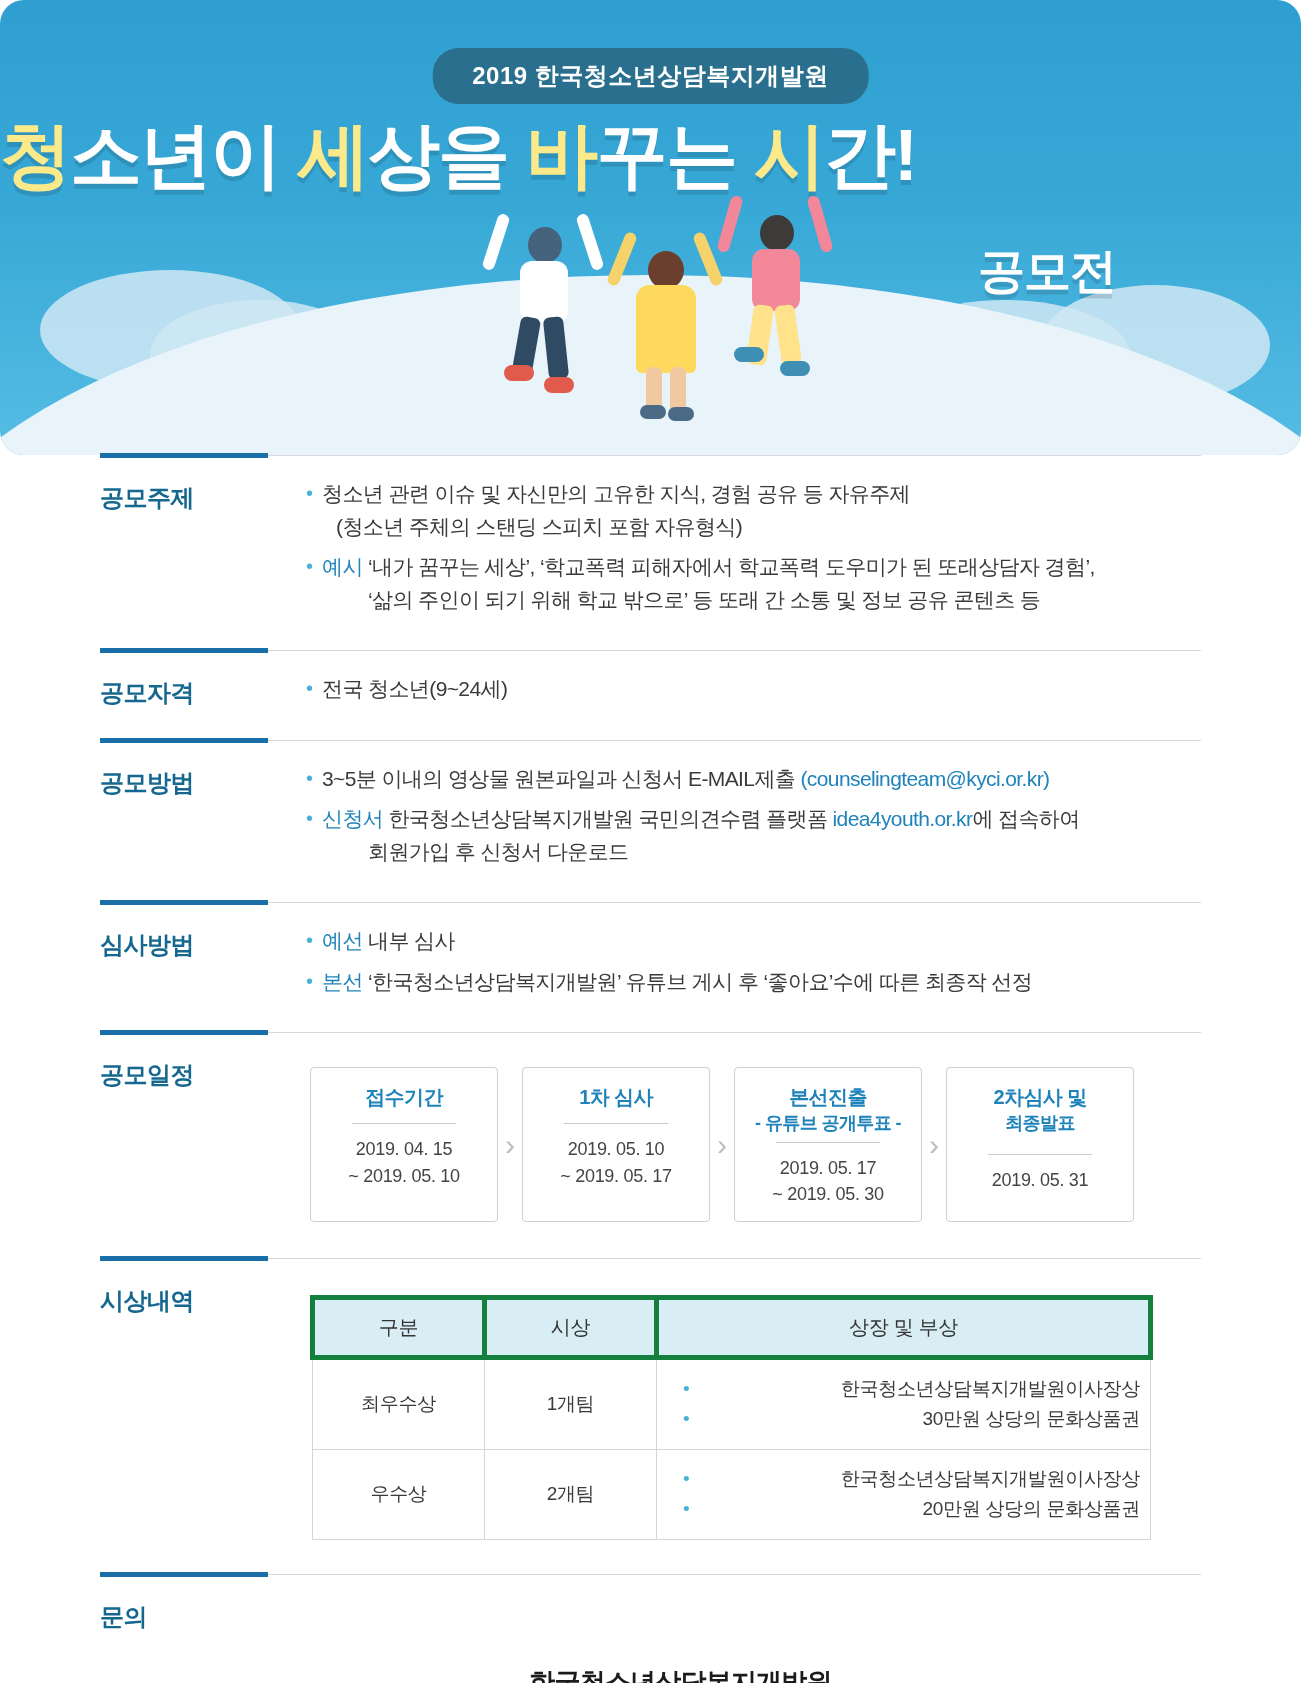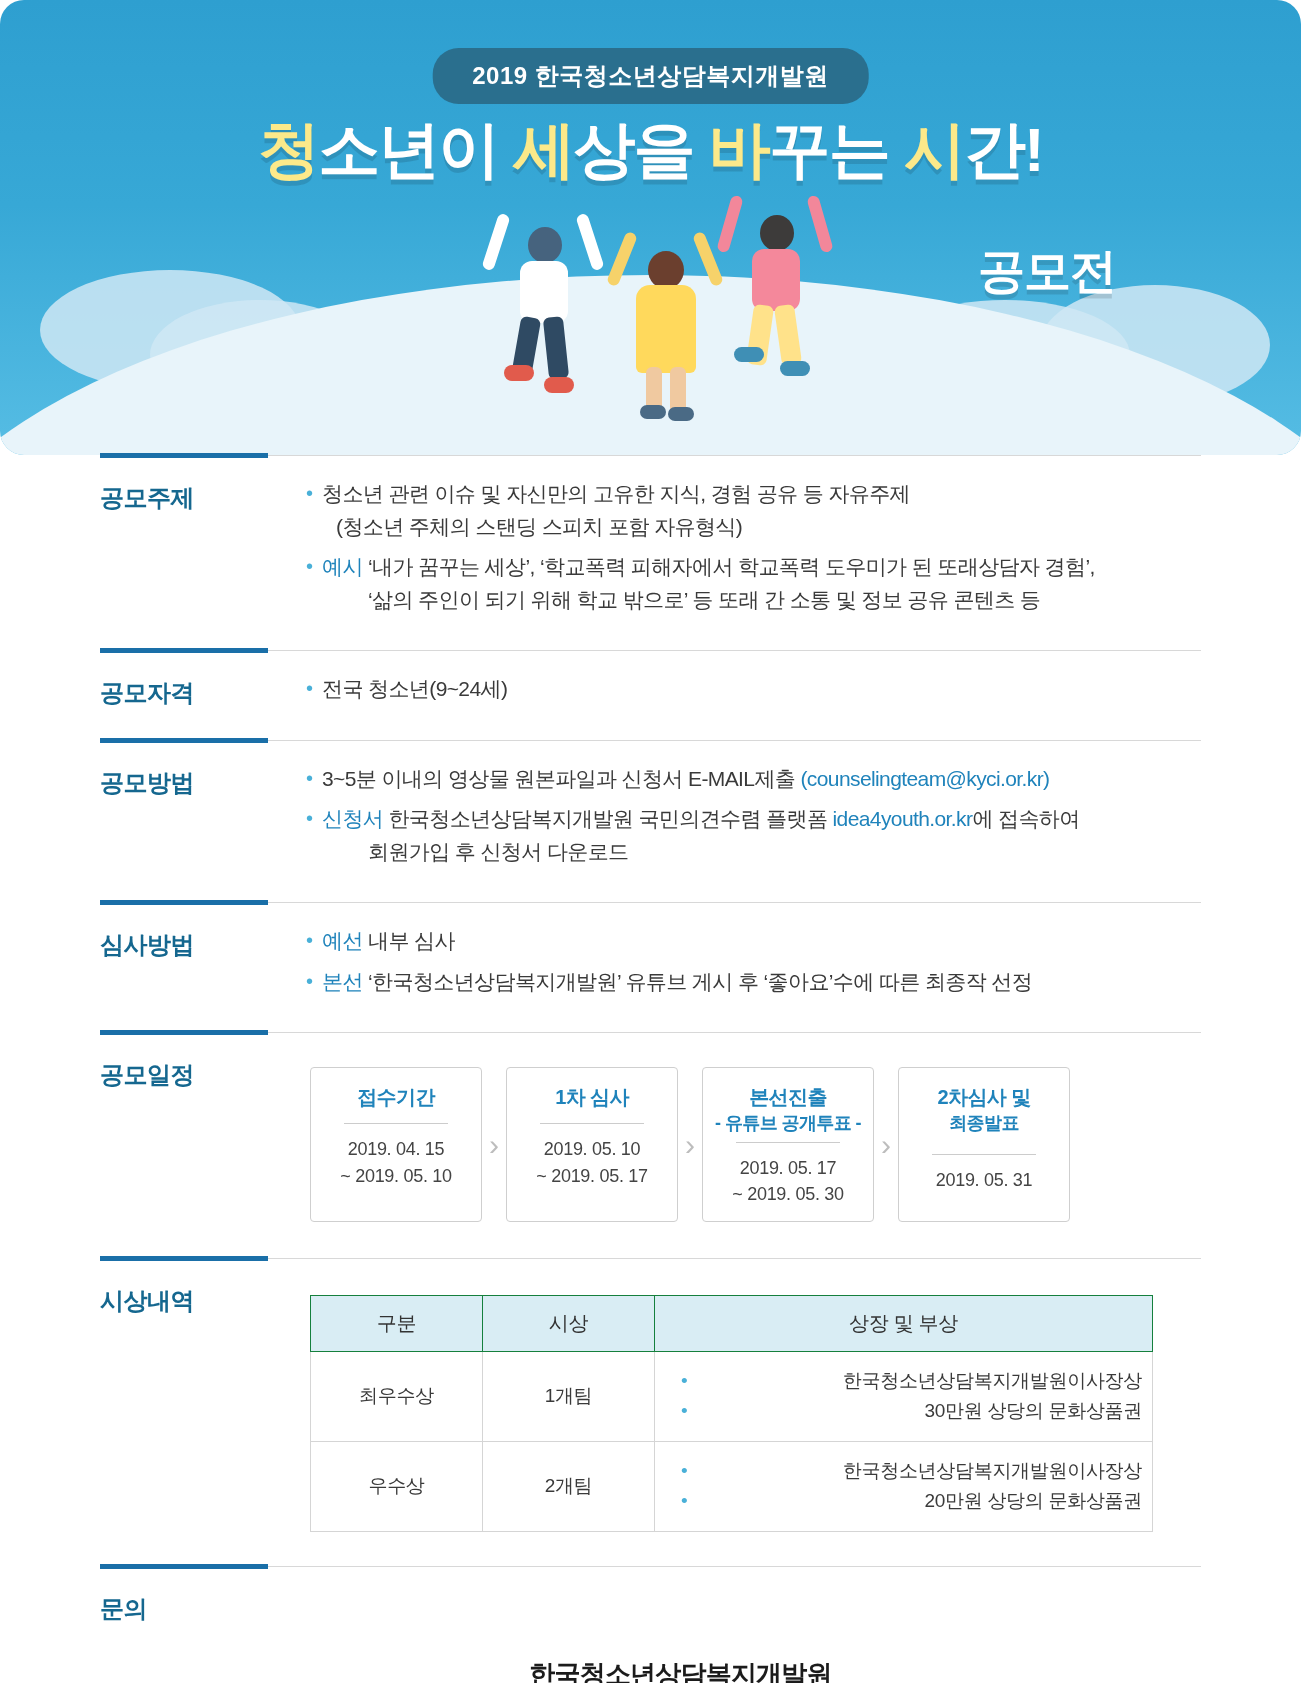--- a/index.html
+++ b/index.html
@@ -37,22 +37,22 @@
     letter-spacing: 0.5px;
     padding: 12px 40px;
     border-radius: 26px;
     white-space: nowrap;
   }
   .hero-title {
     position: absolute;
     left: 0;
     right: 0;
     top: 108px;
-    text-align: center;
-    font-size: 62px;
+    text-align: left;
+    font-size: 72px;
     font-weight: bold;
     letter-spacing: -2px;
     color: #ffffff;
     text-shadow: 0 5px 0 rgba(0,0,0,0.12);
     white-space: nowrap;
   }
   .hero-title .hl {
     color: #fce98a;
   }
   .hero-sub {
@@ -147,21 +147,21 @@
   .li .sub { display: block; padding-left: 14px; }
   .li .indent { display: block; padding-left: 46px; }
 
   
   .schedule {
     display: flex;
     align-items: stretch;
     padding: 12px 0 10px 4px;
   }
   .sch-card {
-    width: 172px;
+    width: 188px;
     min-height: 140px;
     border: 1px solid #cfcfcf;
     border-radius: 4px;
     background: #fff;
     text-align: center;
     padding: 16px 8px 14px;
     box-sizing: border-box;
     position: relative;
   }
   .sch-title {
@@ -195,21 +195,21 @@
 
   
   table.awards {
     border-collapse: collapse;
     width: 843px;
     margin: 14px 0 8px 4px;
     table-layout: fixed;
   }
   table.awards th {
     background: #d9edf4;
-    border: 1px solid #15803d;
+    border: 5px solid #15803d;
     font-size: 20px;
     font-weight: normal;
     color: #333;
     padding: 14px 6px;
     letter-spacing: -0.3px;
   }
   table.awards td {
     border: 1px solid #d5d5d5;
     font-size: 19px;
     color: #3a3a3a;

